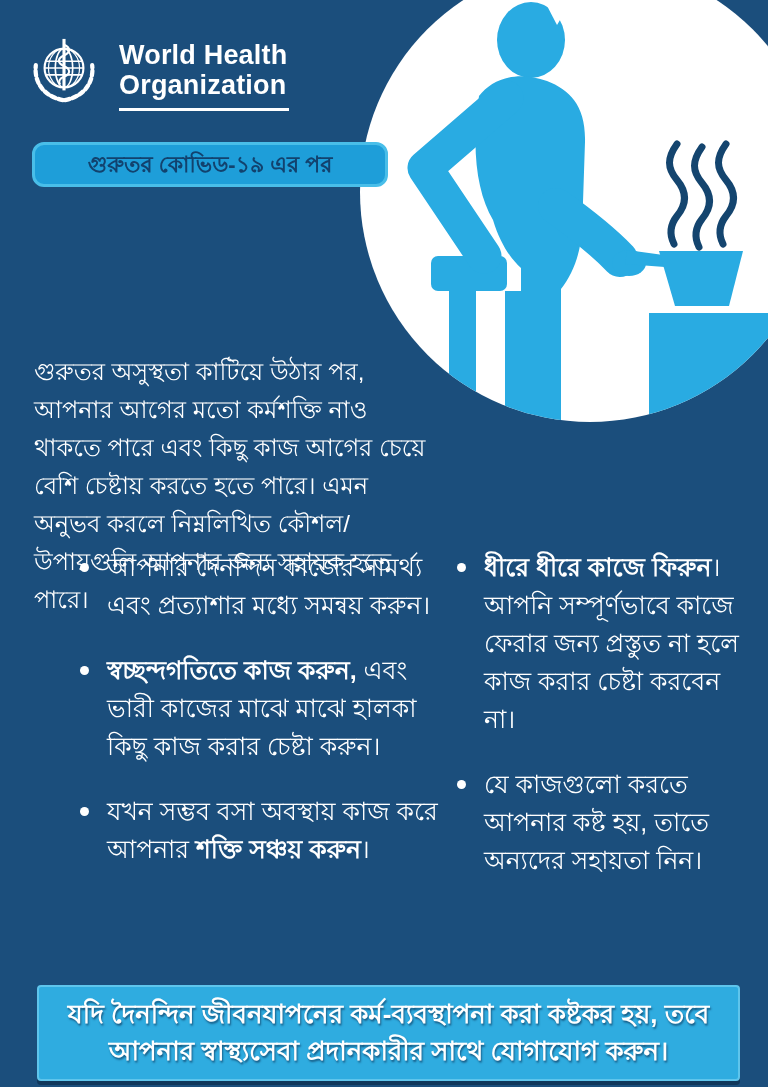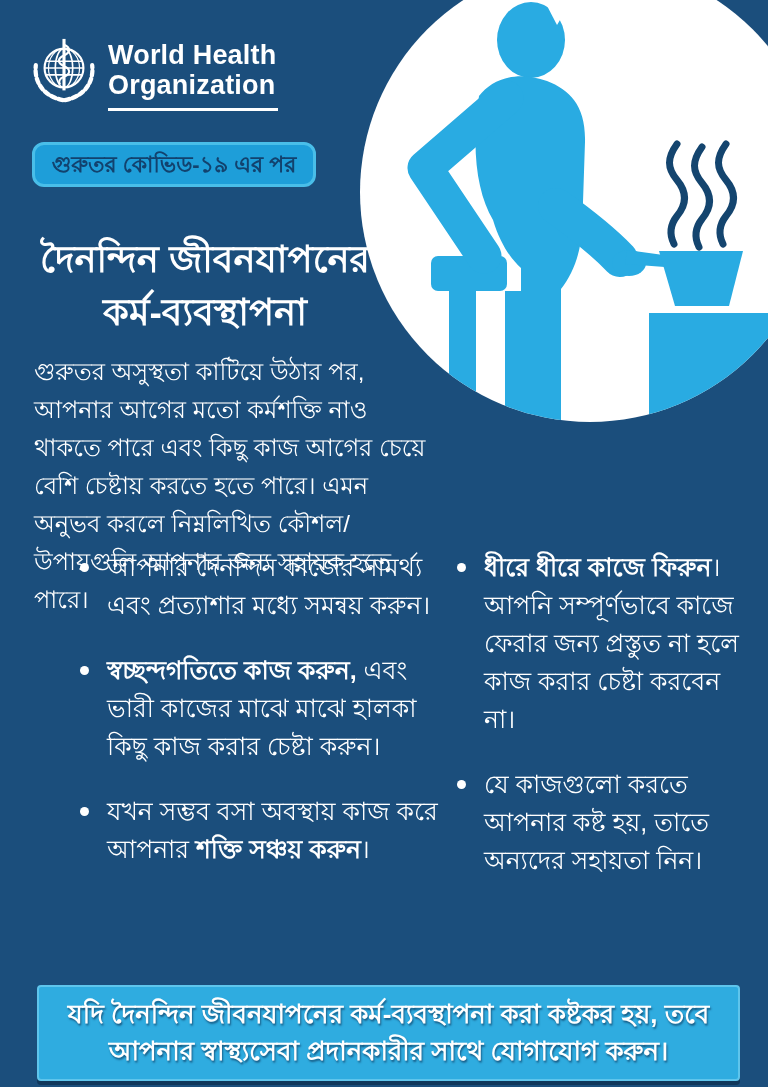--- a/index.html
+++ b/index.html
@@ -19,30 +19,30 @@
     width:768px;height:1087px;
     background:var(--background);
     overflow:hidden;
     color:var(--white);
     font-family:"Liberation Sans","DejaVu Sans",sans-serif;
   }
   
   .illustration{position:absolute;top:0;left:0;pointer-events:none;}
 
   
-  .logo{position:absolute;top:36px;left:30px;display:flex;align-items:flex-start;gap:10px;z-index:2;}
+  .logo{position:absolute;top:36px;left:30px;display:flex;align-items:flex-start;gap:21px;z-index:2;}
   .logo-emblem{flex:0 0 68px;}
   .logo-text{padding-top:4px;}
   .org-line{font-size:27px;font-weight:bold;line-height:30px;letter-spacing:.2px;}
   .logo-divider{height:3px;background:var(--white);width:170px;margin:8px 0 7px;}
   .logo-region{font-size:22px;font-weight:bold;margin-top:48px;}
 
   
   .badge{
-    position:absolute;left:32px;top:142px;width:284px;box-sizing:border-box;
+    position:absolute;left:32px;top:142px;width:356px;box-sizing:border-box;
     background:var(--badge-fill);border:3px solid var(--badge-border);border-radius:12px;
     text-align:center;padding:5px 4px;
     color:var(--badge-text);font-weight:bold;font-size:22px;line-height:29px;z-index:2;
   }
 
   
   .title{
     position:absolute;left:24px;top:233px;width:362px;text-align:center;
     font-size:37px;line-height:53px;font-weight:bold;z-index:2;
   }
@@ -130,24 +130,20 @@
       <div class="org-line">Organization</div>
       <div class="logo-divider"></div>
       <div class="logo-region">Bangladesh</div>
     </div>
   </header>
 
   <div class="badge">
     <div>গুরুতর কোভিড-১৯ এর পর</div>
   </div>
 
-  <h1 class="title" style="margin:0;">
-    <div>দৈনন্দিন জীবনযাপনের</div>
-    <div>কর্ম-ব্যবস্থাপনা</div>
-  </h1>
 
   <p class="intro" style="margin:0;">গুরুতর অসুস্থতা কাটিয়ে উঠার পর, আপনার আগের মতো কর্মশক্তি নাও থাকতে পারে এবং কিছু কাজ আগের চেয়ে বেশি চেষ্টায় করতে হতে পারে। এমন অনুভব করলে নিম্নলিখিত কৌশল/উপায়গুলি আপনার জন্য সহায়ক হতে পারে।</p>
 
   <div class="columns">
     <ul class="bullets">
         <li>
           <span class="dot"></span>
           <span class="text"><span>আপনার দৈনন্দিন কাজের সামর্থ্য এবং প্রত্যাশার মধ্যে সমন্বয় করুন।</span></span>
         </li>
         <li>

